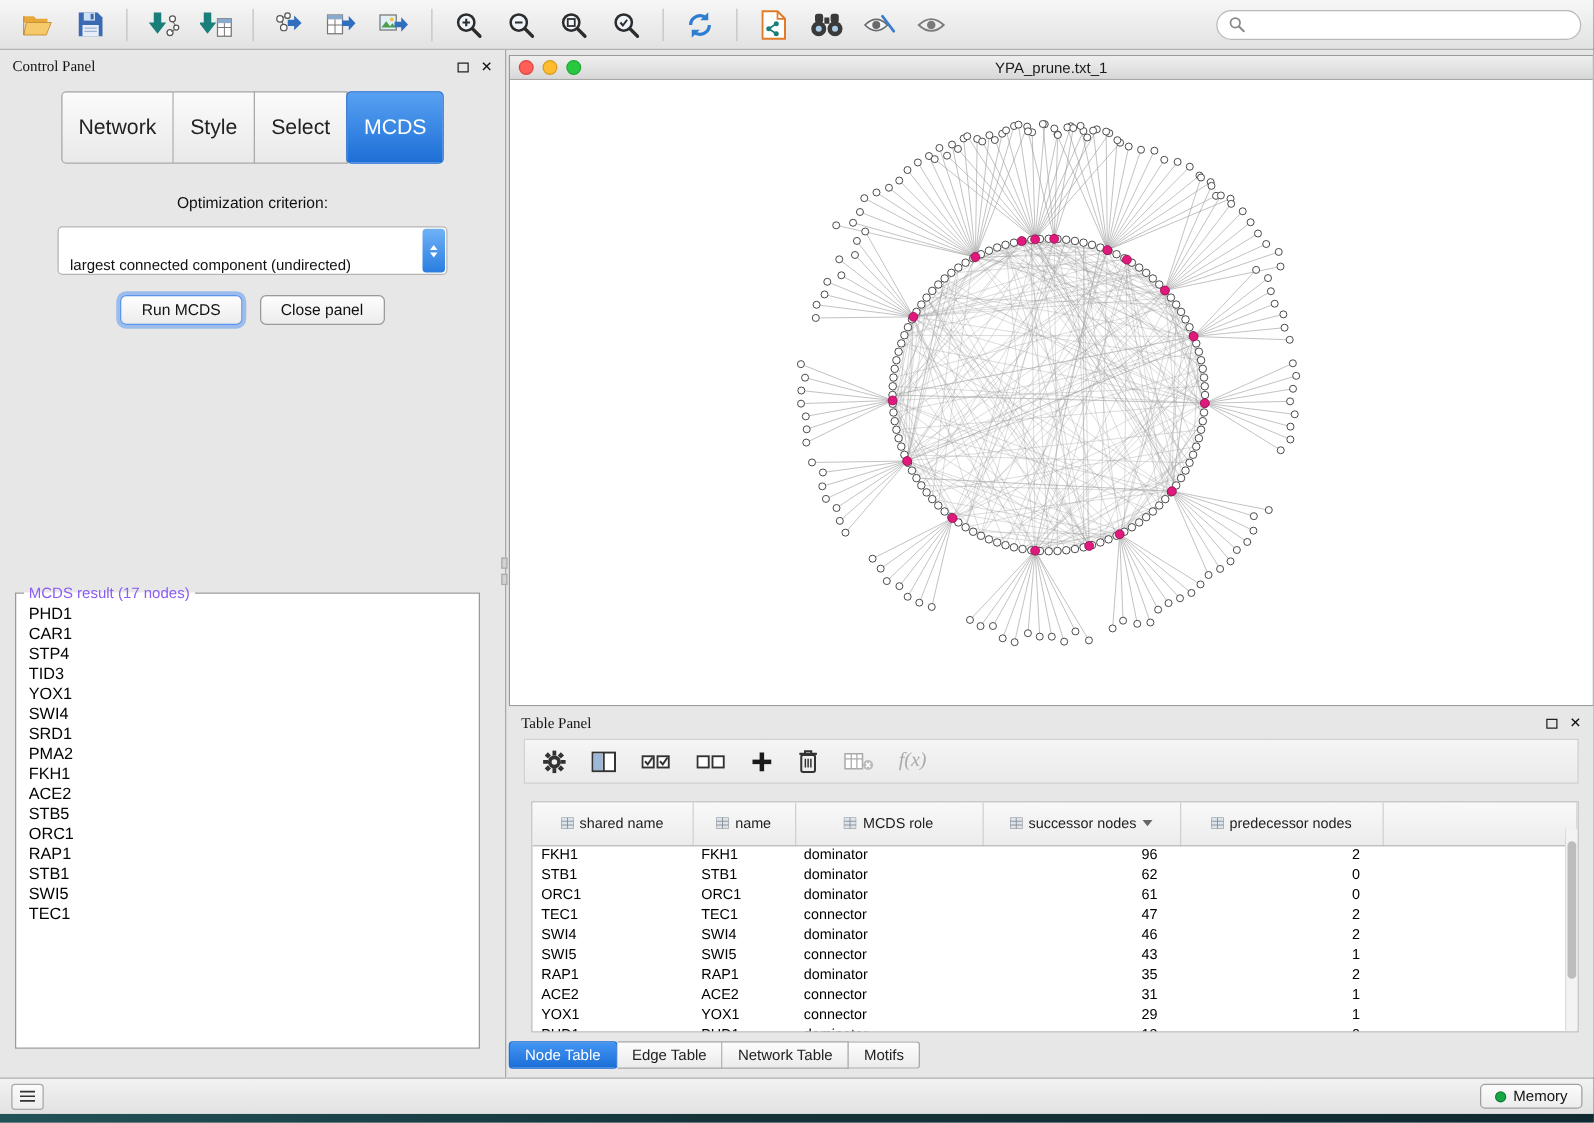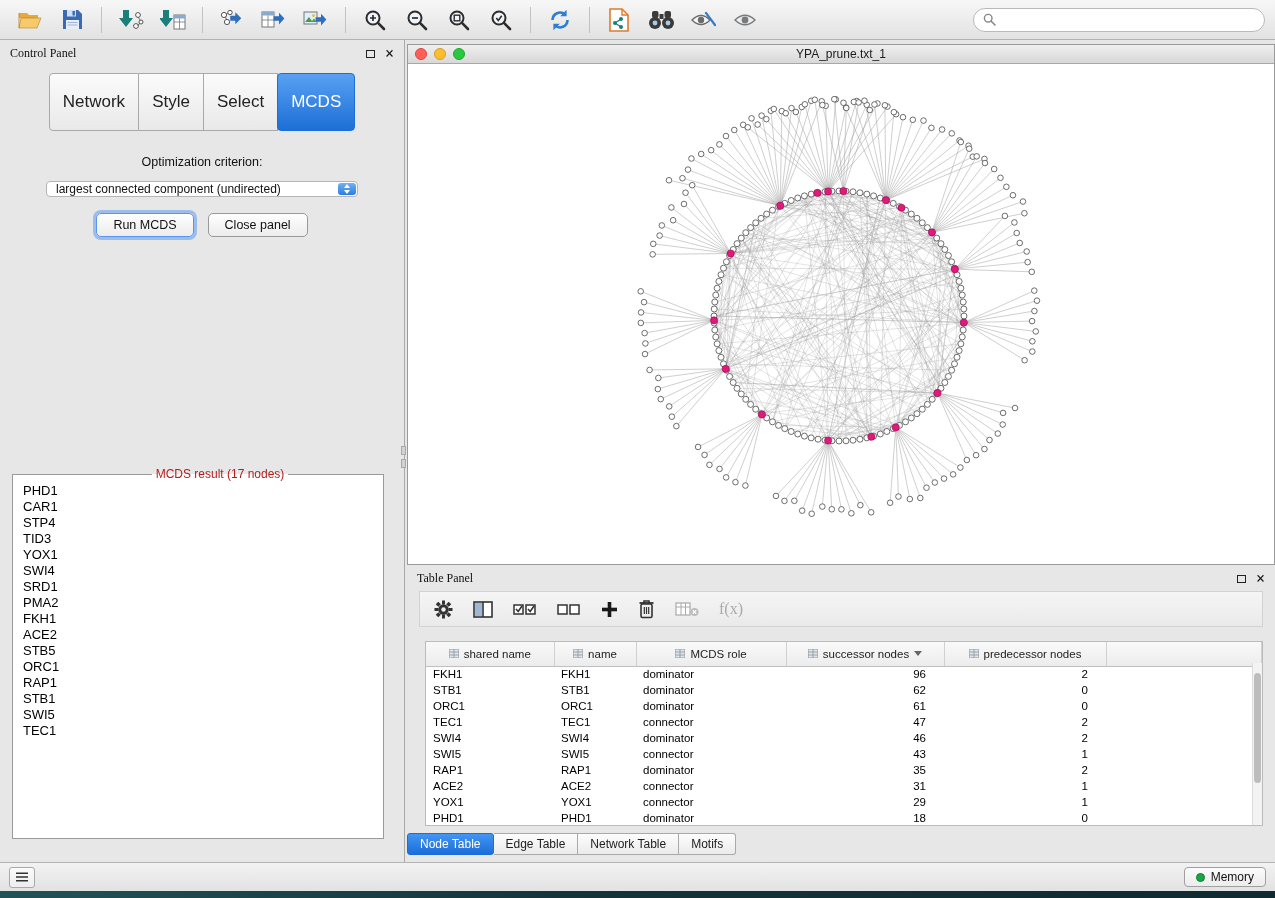--- a/index.html
+++ b/index.html
@@ -28,35 +28,35 @@
   .win-icons { margin-left:auto; display:flex; gap:10px; align-items:center; }
   .float-icon { width:9px; height:8px; border:1.5px solid #222; display:inline-block; }
   .close-icon { font-size:16px; font-weight:bold; color:#111; line-height:12px; }
   .cp-tabs { display:flex; justify-content:center; margin-top:10px; }
   .cp-tab { font-size:17px; padding:18px 13px; background:linear-gradient(#fbfbfb,#e9e9e9);
     border:1px solid #a9a9a9; border-left:none; color:#222; }
   .cp-tab:first-child { border-left:1px solid #a9a9a9; border-radius:4px 0 0 4px; }
   .cp-tab.active { background:linear-gradient(#58a1f2,#1d6fd7); color:#fff; border:1px solid #1d6fd7;
     border-radius:4px; margin-left:-1px; }
   .opt-label { text-align:center; font-size:12.5px; margin-top:24px; color:#111; }
-  .select { width:312px; height:16px; margin:12px auto 0; background:#fff; border:1px solid #b5b5b5;
+  .select { width:312px; height:39px; margin:12px auto 0; background:#fff; border:1px solid #b5b5b5;
     border-radius:4px; display:flex; align-items:flex-end; font-size:12px; color:#111;
     padding-left:9px; position:relative; }
   .stepper { position:absolute; right:1px; top:1px; bottom:1px; width:18px;
     background:linear-gradient(#6fb2f7,#2a7de0); border-radius:3px;
     display:flex; flex-direction:column; align-items:center; justify-content:center; gap:2px; }
   .tri-up { width:0; height:0; border-left:3.5px solid transparent; border-right:3.5px solid transparent; border-bottom:4.5px solid #fff; }
   .tri-down { width:0; height:0; border-left:3.5px solid transparent; border-right:3.5px solid transparent; border-top:4.5px solid #fff; }
   .btn-row { display:flex; justify-content:center; gap:14px; margin-top:16px; }
   .btn { font-size:12.5px; padding:4px 16px; background:linear-gradient(#fefefe,#ececec);
     border:1px solid #9a9a9a; border-radius:5px; color:#111; }
   .btn.focus { box-shadow:0 0 0 3px rgba(95,155,240,.55); border-color:#5a96f0; }
   .mcds-box { position:absolute; left:12px; right:20px; top:427px; height:372px; background:#fff;
     border:1px solid #9a9a9a; margin:0; padding:0; }
-  .mcds-box legend { font-size:12px; padding:0 4px; margin-left:22px; color:#b91c1c; background:transparent;text-align:center; }
+  .mcds-box legend { font-size:12px; padding:0 4px; margin-left:6px; color:#8b5cf6; background:transparent; }
   .mcds-list { font-size:13px; line-height:16px; padding:2px 10px; color:#000; overflow:hidden; }
 
   
   .network-window { position:absolute; left:407px; top:4px; right:0; height:521px;
     border:1px solid #9a9a9a; background:#fff; }
   .net-titlebar { height:19px; background:linear-gradient(#efefef,#d8d8d8); border-bottom:1px solid #a8a8a8;
     position:relative; display:flex; align-items:center; justify-content:center; font-size:12px; color:#1c1c1c; }
   .traffic { position:absolute; left:7px; top:3px; display:flex; gap:7px; }
   .light { width:12px; height:12px; border-radius:50%; }
   .light.red { background:#ff5f57; border:1px solid #e0443e; }
@@ -65,26 +65,26 @@
   .net-canvas { position:absolute; top:19px; left:0; right:0; bottom:0; background:#fff; }
   .net-canvas svg { width:100%; height:100%; display:block; }
   .split-handle { position:absolute; left:401px; top:406px; width:5px; display:flex; flex-direction:column; gap:4px; }
   .split-handle span { display:block; width:5px; height:9px; background:#d2d2d2; border:1px solid #a9a9a9; }
 
   
   .table-panel { position:absolute; left:407px; top:525px; right:0; bottom:0; background:#e7e7e7; }
   .tp-toolbar { margin:3px 12px 0 12px; background:linear-gradient(#f5f5f5,#eaeaea);
     border:1px solid #d2d2d2; height:36px; display:flex; align-items:center; gap:20px; padding:0 14px; }
   .tp-icon { display:flex; align-items:center; justify-content:center; background:none; border:none; padding:0; }
-  .fx { font-family:"Liberation Serif", serif; font-size:16px; color:#aaa; }
+  .fx { font-family:"Liberation Serif", serif; font-style:italic; font-size:16px; color:#aaa; }
   .tp-table-wrap { position:absolute; left:18px; right:12px; top:76px; bottom:36px; background:#fff;
     border:1px solid #bbb; overflow:hidden; }
   table.node-table { border-collapse:collapse; width:100%; font-size:11.5px; table-layout:fixed; }
   .node-table thead th { background:linear-gradient(#f9f9f9,#ececec); border-right:1px solid #d0d0d0;
-    border-bottom:1px solid #c0c0c0; font-weight:normal; height:24px; padding:0 4px; white-space:nowrap;
+    border-bottom:1px solid #c0c0c0; font-weight:normal; height:34px; padding:0 4px; white-space:nowrap;
     color:#222; text-align:center; }
   .node-table thead th .hwrap { display:flex; align-items:center; justify-content:center; gap:5px; }
   .node-table td { height:16px; padding:0 7px; color:#000; white-space:nowrap; overflow:hidden; }
   .node-table td.num { text-align:right; padding-right:18px; }
   .chev { width:0; height:0; border-left:4px solid transparent; border-right:4px solid transparent;
     border-top:5px solid #666; display:inline-block; }
   .vscroll { position:absolute; right:0; top:21px; bottom:0; width:10px; background:#f3f3f3; border-left:1px solid #ddd; }
   .vthumb { position:absolute; left:1px; right:1px; top:10px; height:110px; background:#bdbdbd; border-radius:5px; }
   .tp-tabs { position:absolute; bottom:7px; left:0; right:0; display:flex; justify-content:flex-start; }
   .tp-tab { font-size:12px; padding:3px 12px; background:linear-gradient(#fdfdfd,#ebebeb);

